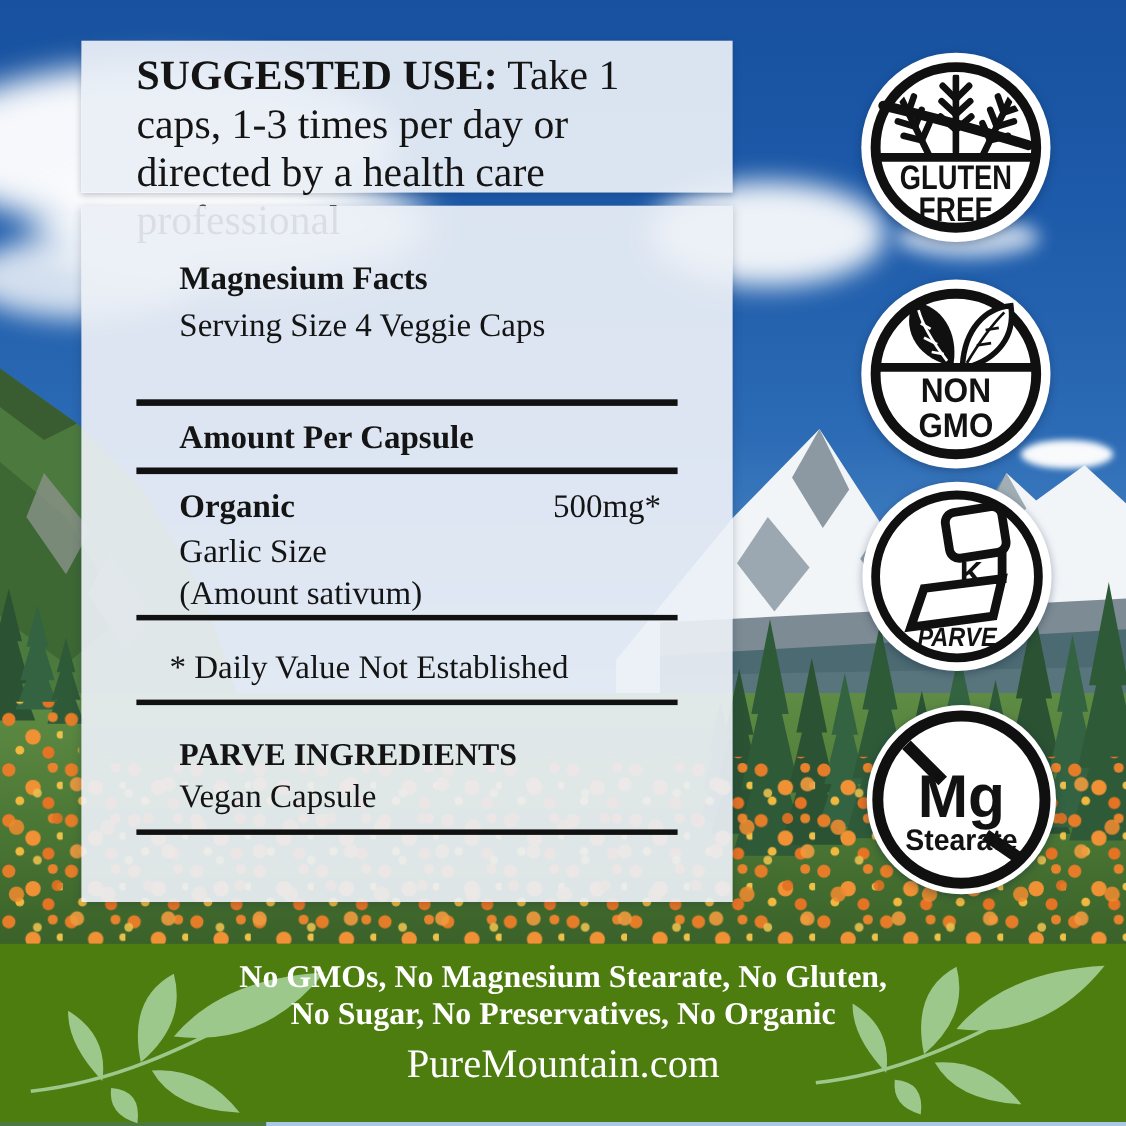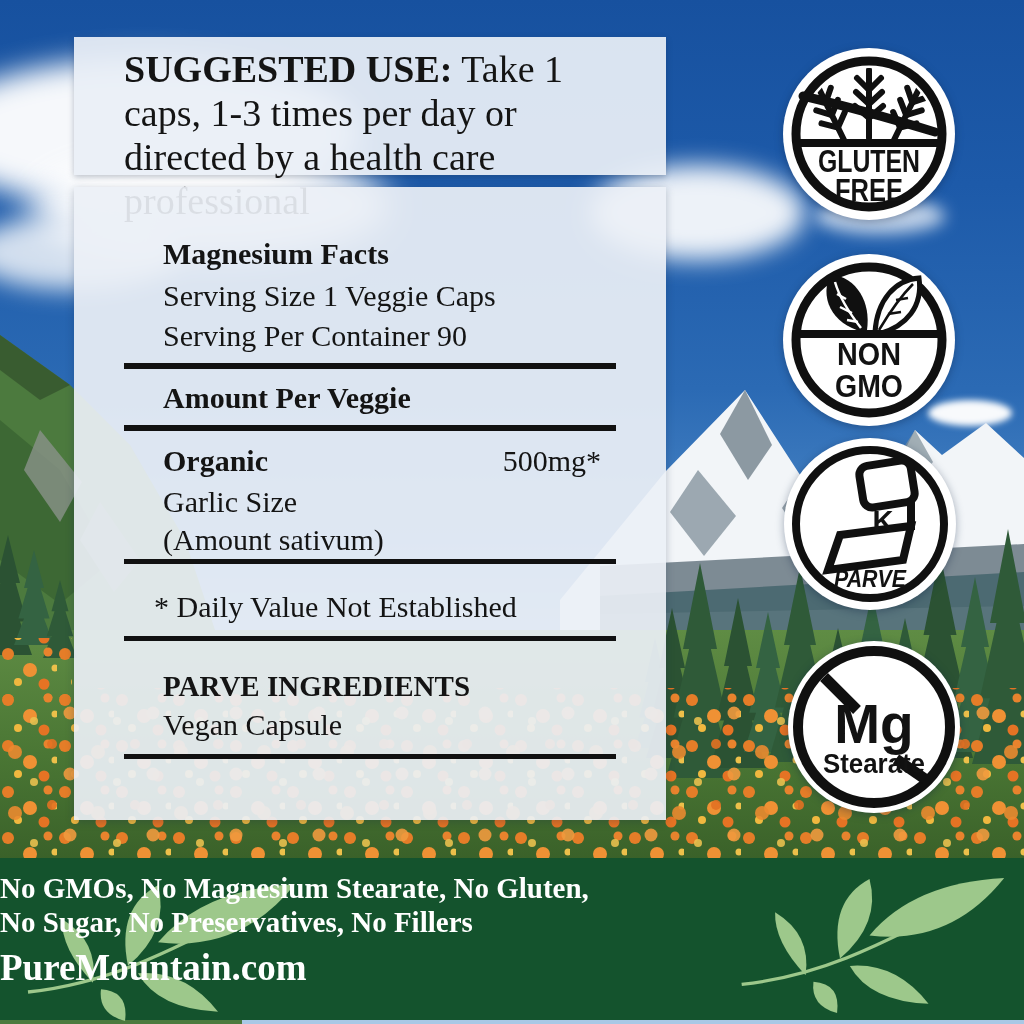--- a/index.html
+++ b/index.html
@@ -25,25 +25,25 @@
     background:rgba(236,240,246,.92);box-shadow:0 2px 8px rgba(20,40,70,.25);}
   .panel-facts .t{position:absolute;left:89px;font-size:30px;white-space:nowrap;}
   .panel-facts .bold{font-weight:bold;}
   .rule{position:absolute;left:50px;width:492px;background:#111;}
   .row{position:absolute;left:89px;width:438px;display:flex;justify-content:space-between;font-size:30px;}
   
   .badge{position:absolute;width:176px;height:176px;}
   .badge svg{filter:drop-shadow(0 2px 4px rgba(10,30,60,.35));}
   .bsans{font-family:"Liberation Sans","DejaVu Sans",sans-serif;font-weight:bold;fill:#121212;}
   
-  .banner{position:absolute;left:0;top:858px;width:1024px;height:162px;background:#14532d;
-    color:#fff;text-align:left;}
+  .banner{position:absolute;left:0;top:858px;width:1024px;height:162px;background:#4d7c0f;
+    color:#fff;text-align:center;}
   .banner .l1{position:absolute;left:0;width:100%;top:14px;font-size:29px;font-weight:bold;}
   .banner .l2{position:absolute;left:0;width:100%;top:48px;font-size:29px;font-weight:bold;}
-  .banner .site{position:absolute;left:0;width:100%;top:88px;font-size:37px;font-weight:bold;}
+  .banner .site{position:absolute;left:0;width:100%;top:88px;font-size:37px;font-weight:normal;}
   .leafsvg{position:absolute;}
 </style>
 </head>
 <body>
 
 <div class="scene">
 
   <div class="sky"></div>
   <div class="cloud c1"></div>
   <div class="cloud c1b"></div>
@@ -120,24 +120,23 @@
     <rect x="0" y="638" width="72" height="60" fill="url(#flowers)"></rect>
   </svg>
 
   <div class="box-suggested">
     <b>SUGGESTED USE:</b>
     <span>Take 1 caps, 1-3 times per day or directed by a health care professional</span>
   </div>
 
   <div class="panel-facts">
     <div class="t bold" style="top:50px;">Magnesium Facts</div>
-    <div class="t" style="top:92px;">Serving Size 1 Veggie Caps</div>
-    <div class="t" style="top:132px;">Serving Per Container 90</div>
+    <div class="t" style="top:92px;">Serving Size 4 Veggie Caps</div>
     <div class="rule" style="top:176px;height:6px;"></div>
-    <div class="t bold" style="top:194px;">Amount Per Veggie</div>
+    <div class="t bold" style="top:194px;">Amount Per Capsule</div>
     <div class="rule" style="top:238px;height:6px;"></div>
     <div class="row" style="top:257px;">
       <span class="bold">Organic</span>
       <span>500mg*</span>
     </div>
     <div class="t" style="top:298px;">Garlic Size</div>
     <div class="t" style="top:336px;">(Amount sativum)</div>
     <div class="rule" style="top:372px;height:5px;"></div>
     <div class="t" style="top:403px;left:80px;">* Daily Value Not Established</div>
     <div class="rule" style="top:449px;height:5px;"></div>
@@ -258,17 +257,17 @@
       <path d="M20,128 C90,120 150,95 272,22" stroke="#9dc88b" stroke-width="3.5" fill="none"></path>
       <g fill="#9dc88b">
         <path d="M150,75 Q195,18 287,13 Q232,86 150,75 Z"></path>
         <path d="M120,100 Q108,38 150,14 Q162,62 120,100 Z"></path>
         <path d="M85,118 Q53,82 54,50 Q91,74 85,118 Z"></path>
         <path d="M130,108 Q177,104 210,149 Q150,146 130,108 Z"></path>
         <path d="M93,125 Q121,127 117,159 Q90,151 93,125 Z"></path>
       </g>
     </svg>
     <div class="l1">No GMOs,  No Magnesium Stearate, No Gluten,</div>
-    <div class="l2">No Sugar, No Preservatives, No Fillers</div>
+    <div class="l2">No Sugar, No Preservatives, No Organic</div>
     <div class="site">PureMountain.com</div>
   </div>
 
 </div>
 
 </body></html>

